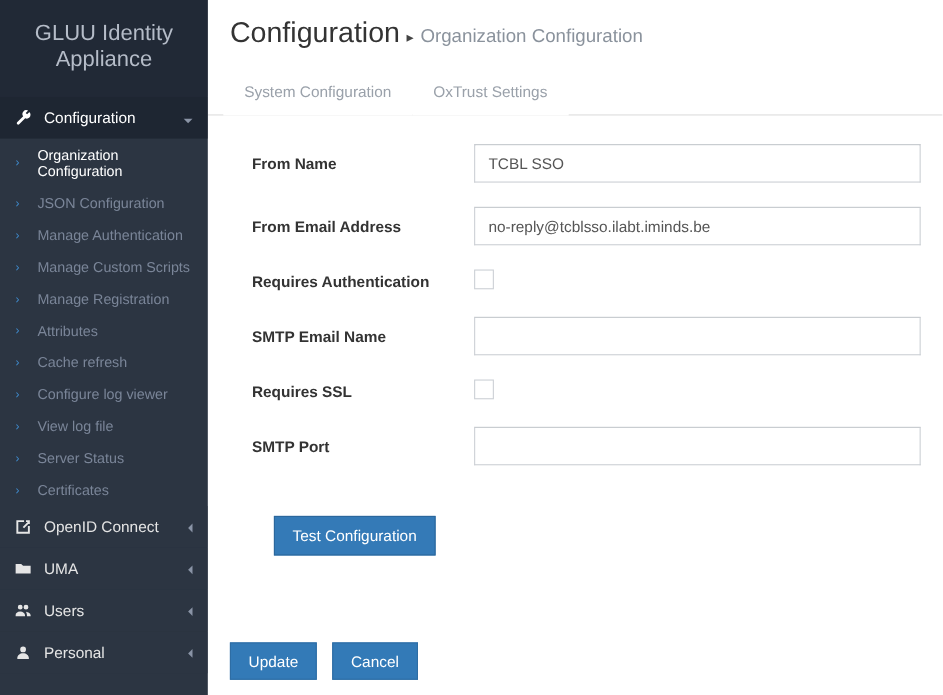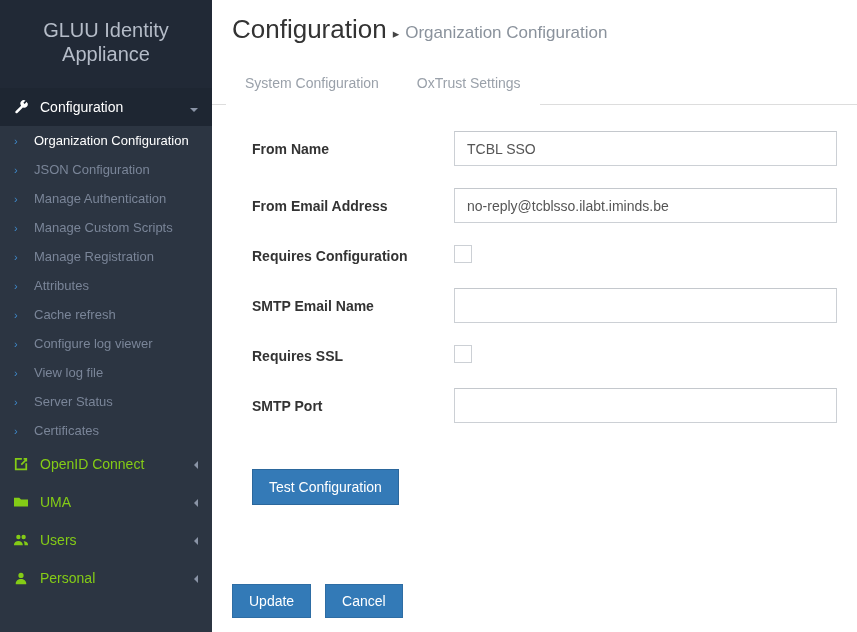--- a/index.html
+++ b/index.html
@@ -1,28 +1,28 @@
 <!DOCTYPE html>
 <html><head>
 <meta charset="utf-8">
 <style>
 * { box-sizing: border-box; margin: 0; padding: 0; }
 body { font-family: -apple-system, "Helvetica Neue", Arial, sans-serif; font-size: 14px; color: #333; background: #fff; }
 .app { display: flex; width: 857px; height: 632px; overflow: hidden; }
 
 
-.sidebar { width: 212px; background: #2c3542; color: #8a94a6; display: flex; flex-direction: column; flex-shrink: 0; }
+.sidebar { width: 189px; background: #2c3542; color: #8a94a6; display: flex; flex-direction: column; flex-shrink: 0; }
 .brand { background: #212936; color: #b5bcc8; text-align: center; padding: 18px 10px 22px; font-size: 20px; font-weight: 300; line-height: 1.2; }
 .nav-section { background: #1e2632; color: #fff; padding: 11px 14px; font-size: 14px; display: flex; align-items: center; justify-content: space-between; cursor: pointer; }
 .nav-section .left { display: flex; align-items: center; gap: 12px; }
 .nav-sub { padding: 7px 14px 7px 34px; font-size: 13px; color: #7a8598; display: flex; align-items: center; gap: 10px; cursor: pointer; position: relative; }
 .nav-sub.active { color: #fff; }
 .nav-sub .chev { position: absolute; left: 14px; color: #3f8acc; font-size: 11px; }
 .nav-sub.active .chev { color: #3f8acc; }
-.nav-top { background: #2c3542; padding: 11px 14px; color: #84cc16; display: flex; align-items: center; justify-content: space-between; cursor: pointer; font-size: 14px; }
+.nav-top { background: #2c3542; padding: 11px 14px; color: #e5e5e5; display: flex; align-items: center; justify-content: space-between; cursor: pointer; font-size: 14px; }
 .nav-top .left { display: flex; align-items: center; gap: 12px; }
 .chev-down::before { content: ""; display: inline-block; width: 0; height: 0; border-left: 4px solid transparent; border-right: 4px solid transparent; border-top: 4px solid #8a94a6; }
 .chev-left::before { content: ""; display: inline-block; width: 0; height: 0; border-top: 4px solid transparent; border-bottom: 4px solid transparent; border-right: 4px solid #8a94a6; }
 
 
 .icon { width: 14px; height: 14px; display: inline-flex; align-items: center; justify-content: center; }
 .icon svg { width: 14px; height: 14px; fill: currentColor; }
 
 
 .main { flex: 1; background: #fff; overflow: hidden; display: flex; flex-direction: column; }
@@ -38,21 +38,21 @@
 .form-area { padding: 26px 20px 20px 40px; }
 .form-row { display: flex; align-items: center; margin-bottom: 22px; }
 .form-label { width: 202px; font-weight: 700; color: #333; font-size: 14px; padding-right: 10px; }
 .form-control { flex: 1; }
 .form-control input[type=text], .form-control input[type=password] { width: 100%; height: 35px; border: 1px solid #ccd0d5; border-top-color:#c4c8cd; padding: 6px 12px; font-size: 14px; color: #555; }
 .checkbox { width: 18px; height: 18px; border: 1px solid #ccd0d5; background: #fff; display: inline-block; }
 
 .btn { display: inline-block; padding: 8px 16px; border: 1px solid #2e6da4; background: #337ab7; color: #fff; font-size: 14px; cursor: pointer; }
 .btn + .btn { margin-left: 10px; }
 .btn-row { padding: 0 20px 14px 20px; }
-.test-btn-row { padding-left: 40px; margin-top: 4px; }
+.test-btn-row { padding-left: 60px; margin-top: 4px; }
 .btn.test { background: #347ab7; border-color: #2b679c; padding: 9px 16px; }
 </style>
 </head>
 <body>
 
 <div class="app">
 
   <aside class="sidebar">
     <div class="brand">
       <div>GLUU Identity</div>
@@ -180,21 +180,21 @@
     <div class="form-area">
       <div class="form-row">
         <div class="form-label">From Name</div>
         <div class="form-control"><input type="text" value="TCBL SSO" style=""></div>
       </div>
       <div class="form-row">
         <div class="form-label">From Email Address</div>
         <div class="form-control"><input type="text" value="no-reply@tcblsso.ilabt.iminds.be" style=""></div>
       </div>
       <div class="form-row">
-        <div class="form-label">Requires Configuration</div>
+        <div class="form-label">Requires Authentication</div>
         <div class="form-control"><span class="checkbox"></span></div>
       </div>
       <div class="form-row">
         <div class="form-label">SMTP Email Name</div>
         <div class="form-control"><input type="text" value="" style=""></div>
       </div>
       <div class="form-row">
         <div class="form-label">Requires SSL</div>
         <div class="form-control"><span class="checkbox"></span></div>
       </div>

